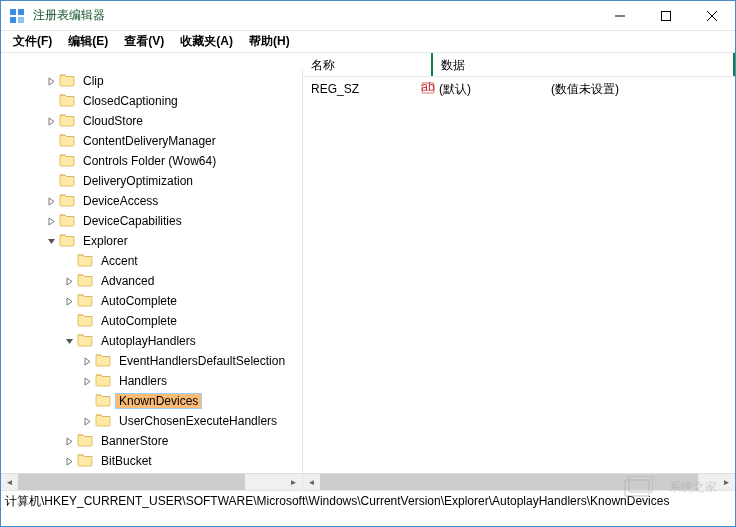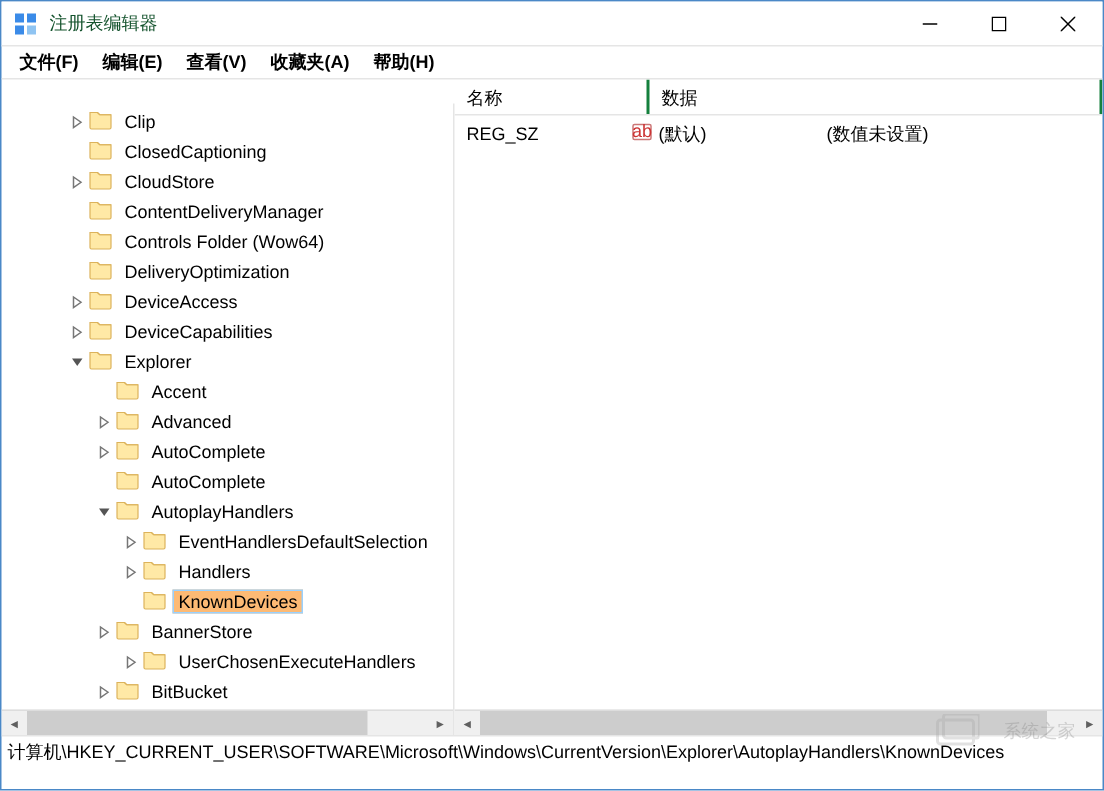--- a/index.html
+++ b/index.html
@@ -269,44 +269,44 @@
         <div class="tree-row selected">
           <span class="indent" style="width:78px"></span>
           <span class="expander empty"></span>
           <span><svg class="folder-icon" viewBox="0 0 16 14">
               <path d="M1 2 h5 l1.5 1.5 H15 V12 a1 1 0 0 1 -1 1 H2 a1 1 0 0 1 -1 -1 Z" fill="#ffe9a6" stroke="#dcb35c" stroke-width="0.8"></path>
               <path d="M1 2 h5 l1.5 1.5 H15" fill="none" stroke="#dcb35c" stroke-width="0.8"></path>
             </svg></span>
           <span class="label">KnownDevices</span>
         </div>
         <div class="tree-row">
+          <span class="indent" style="width:78px"></span>
+          <span class="expander ">
+            <svg width="9" height="9" viewBox="0 0 9 9">
+              <path d="M2 1 L7 4.5 L2 8 Z" fill="none" stroke="#777" stroke-width="1"></path>
+            </svg>
+          </span>
+          <span><svg class="folder-icon" viewBox="0 0 16 14">
+              <path d="M1 2 h5 l1.5 1.5 H15 V12 a1 1 0 0 1 -1 1 H2 a1 1 0 0 1 -1 -1 Z" fill="#ffe9a6" stroke="#dcb35c" stroke-width="0.8"></path>
+              <path d="M1 2 h5 l1.5 1.5 H15" fill="none" stroke="#dcb35c" stroke-width="0.8"></path>
+            </svg></span>
+          <span class="label">UserChosenExecuteHandlers</span>
+        </div>
+        <div class="tree-row">
           <span class="indent" style="width:60px"></span>
           <span class="expander ">
             <svg width="9" height="9" viewBox="0 0 9 9">
               <path d="M2 1 L7 4.5 L2 8 Z" fill="none" stroke="#777" stroke-width="1"></path>
             </svg>
           </span>
           <span><svg class="folder-icon" viewBox="0 0 16 14">
               <path d="M1 2 h5 l1.5 1.5 H15 V12 a1 1 0 0 1 -1 1 H2 a1 1 0 0 1 -1 -1 Z" fill="#ffe9a6" stroke="#dcb35c" stroke-width="0.8"></path>
               <path d="M1 2 h5 l1.5 1.5 H15" fill="none" stroke="#dcb35c" stroke-width="0.8"></path>
             </svg></span>
           <span class="label">BannerStore</span>
-        </div>
-        <div class="tree-row">
-          <span class="indent" style="width:78px"></span>
-          <span class="expander ">
-            <svg width="9" height="9" viewBox="0 0 9 9">
-              <path d="M2 1 L7 4.5 L2 8 Z" fill="none" stroke="#777" stroke-width="1"></path>
-            </svg>
-          </span>
-          <span><svg class="folder-icon" viewBox="0 0 16 14">
-              <path d="M1 2 h5 l1.5 1.5 H15 V12 a1 1 0 0 1 -1 1 H2 a1 1 0 0 1 -1 -1 Z" fill="#ffe9a6" stroke="#dcb35c" stroke-width="0.8"></path>
-              <path d="M1 2 h5 l1.5 1.5 H15" fill="none" stroke="#dcb35c" stroke-width="0.8"></path>
-            </svg></span>
-          <span class="label">UserChosenExecuteHandlers</span>
         </div>
         <div class="tree-row">
           <span class="indent" style="width:60px"></span>
           <span class="expander ">
             <svg width="9" height="9" viewBox="0 0 9 9">
               <path d="M2 1 L7 4.5 L2 8 Z" fill="none" stroke="#777" stroke-width="1"></path>
             </svg>
           </span>
           <span><svg class="folder-icon" viewBox="0 0 16 14">
               <path d="M1 2 h5 l1.5 1.5 H15 V12 a1 1 0 0 1 -1 1 H2 a1 1 0 0 1 -1 -1 Z" fill="#ffe9a6" stroke="#dcb35c" stroke-width="0.8"></path>

